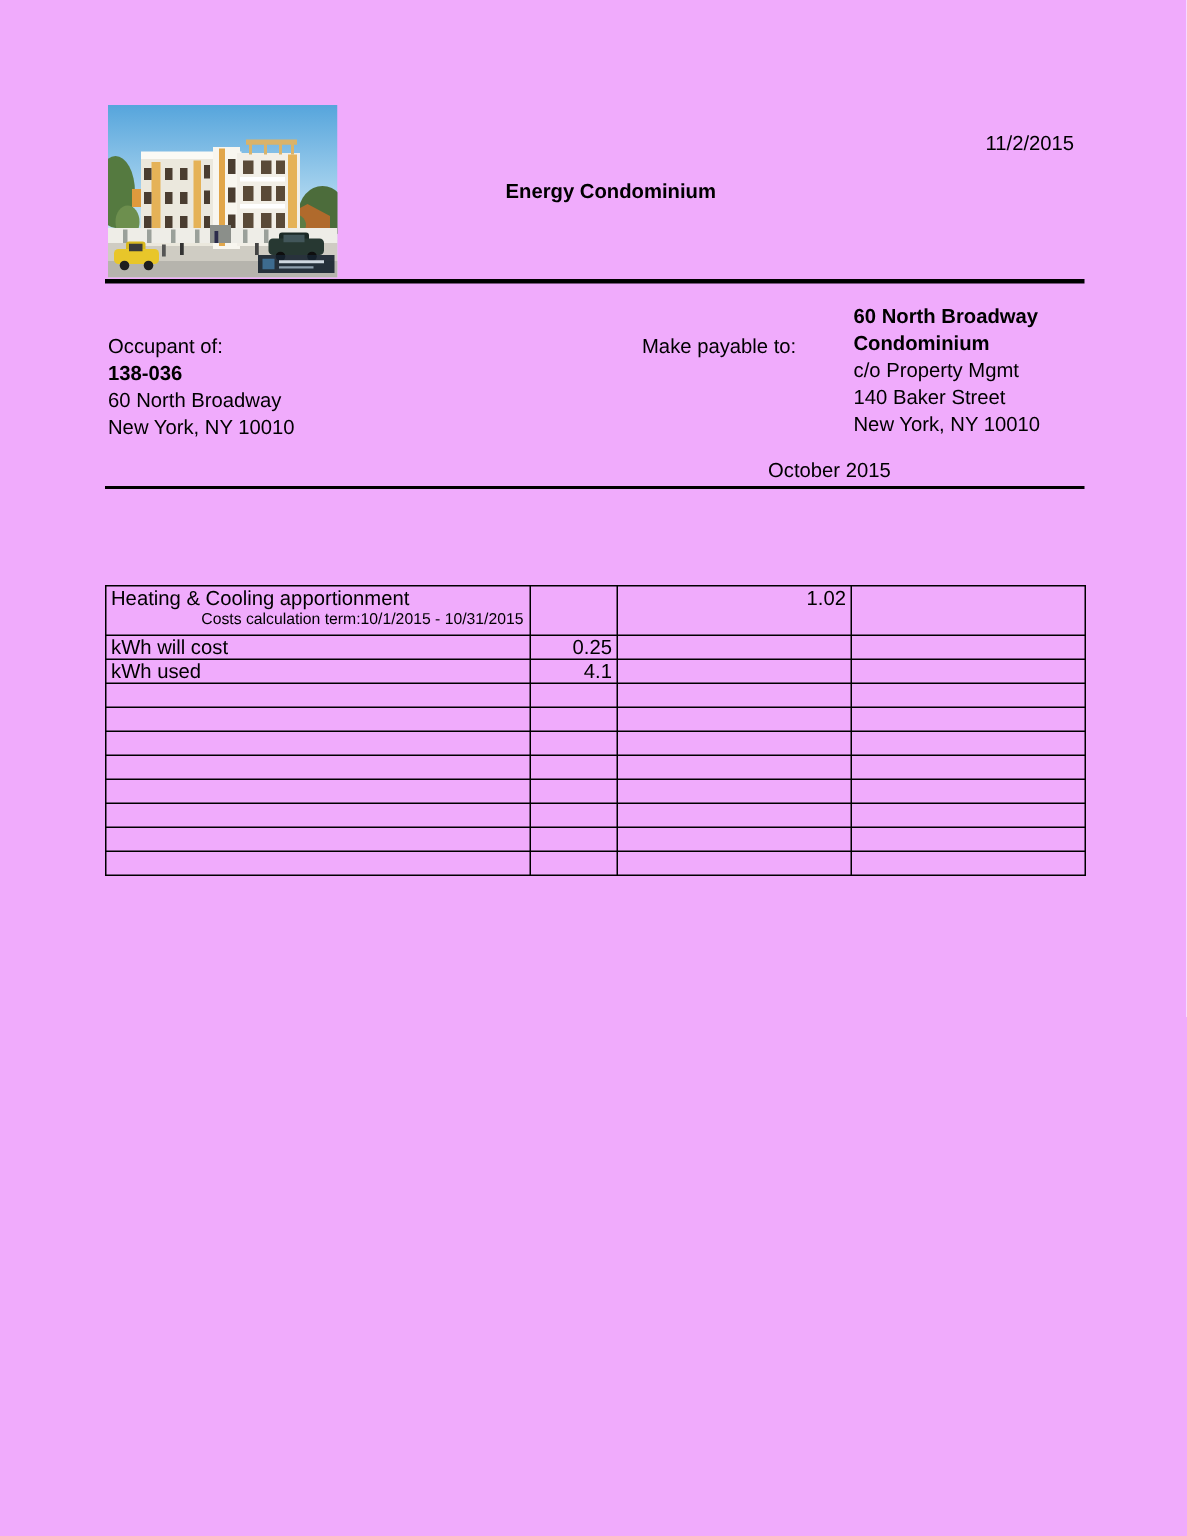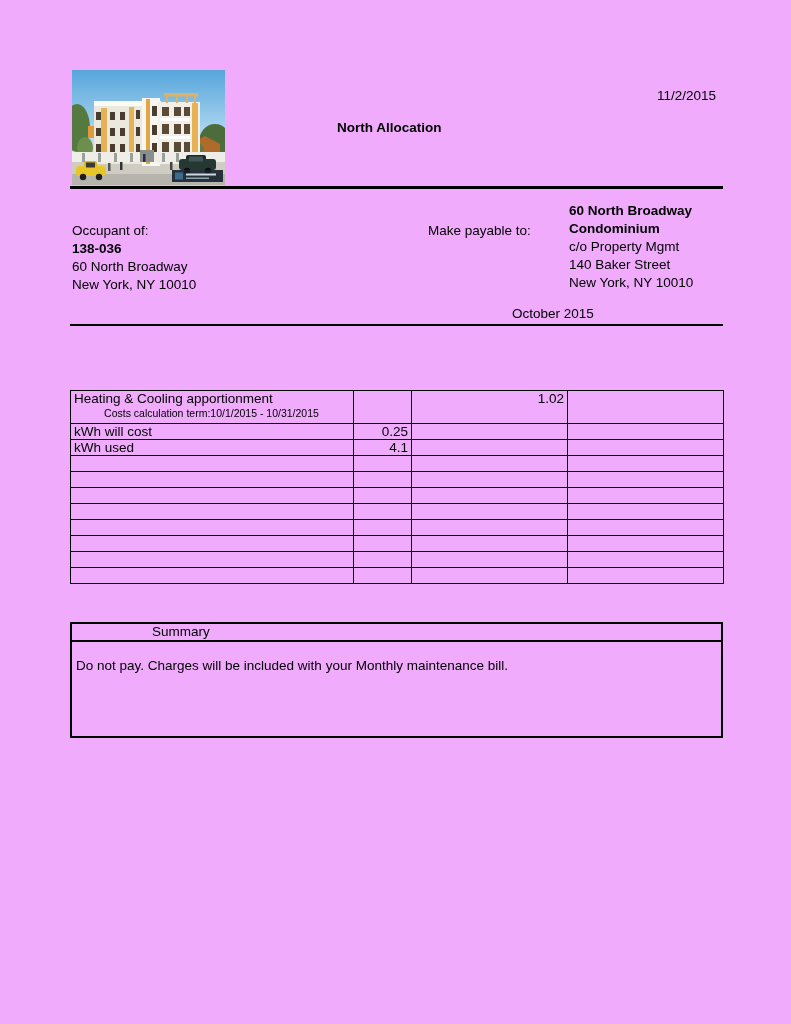--- a/index.html
+++ b/index.html
@@ -43,21 +43,21 @@
     font-weight:normal;
     line-height:15px;
     height:15px;
     overflow:hidden;
     vertical-align:top;
     white-space:nowrap;
   }
   table.fee th { text-align:center; }
   td.num { text-align:right; }
   tr.tall td { height:32px; }
-  .item-sub { font-size:10.5px; line-height:14px; text-align:center; padding-right:1px; }
+  .item-sub { font-size:10.5px; line-height:14px; text-align:right; padding-right:1px; }
 
   
   .summary-box { left:70px; top:622px; width:649px; height:112px; border:2px solid #000; }
   .summary-head { position:relative; height:16px; border-bottom:2px solid #000; }
   .summary-head .label { position:absolute; left:80px; top:0; line-height:16px; font-size:13.5px; }
   .summary-body { padding:15px 4px; font-size:13.5px; line-height:17px; }
 </style>
 </head>
 <body>
 
@@ -168,21 +168,21 @@
       <g>
         <rect x="100" y="100" width="51" height="12" fill="#15212e" opacity="0.9"></rect>
         <rect x="103" y="102.5" width="8" height="7" fill="#3d6b8f"></rect>
         <rect x="114" y="103.5" width="30" height="2" fill="#cfd8e0"></rect>
         <rect x="114" y="107.5" width="23" height="1.5" fill="#8fa0ae"></rect>
       </g>
     </svg>
   </div>
 
   <div class="abs doc-date">11/2/2015</div>
-  <div class="abs doc-title">North Allocation</div>
+  <div class="abs doc-title">Energy Condominium</div>
   <div class="abs rule-1"></div>
 
   <div class="abs occupant">
     <div>Occupant of:</div>
     <div class="bold">138-036</div>
     <div>60 North Broadway</div>
     <div>New York, NY 10010</div>
   </div>
 
   <div class="abs payable-label">Make payable to:</div>
@@ -273,20 +273,14 @@
       <tr>
             <td></td>
             <td></td>
             <td></td>
             <td></td>
           </tr>
     </tbody>
       </table>
   </div>
 
-  <div class="abs summary-box">
-    <div class="summary-head">
-      <span class="label">Summary</span>
-    </div>
-    <div class="summary-body">Do not pay. Charges will be included with your Monthly maintenance bill.</div>
-  </div>
 
 </div>
 
 </body></html>

